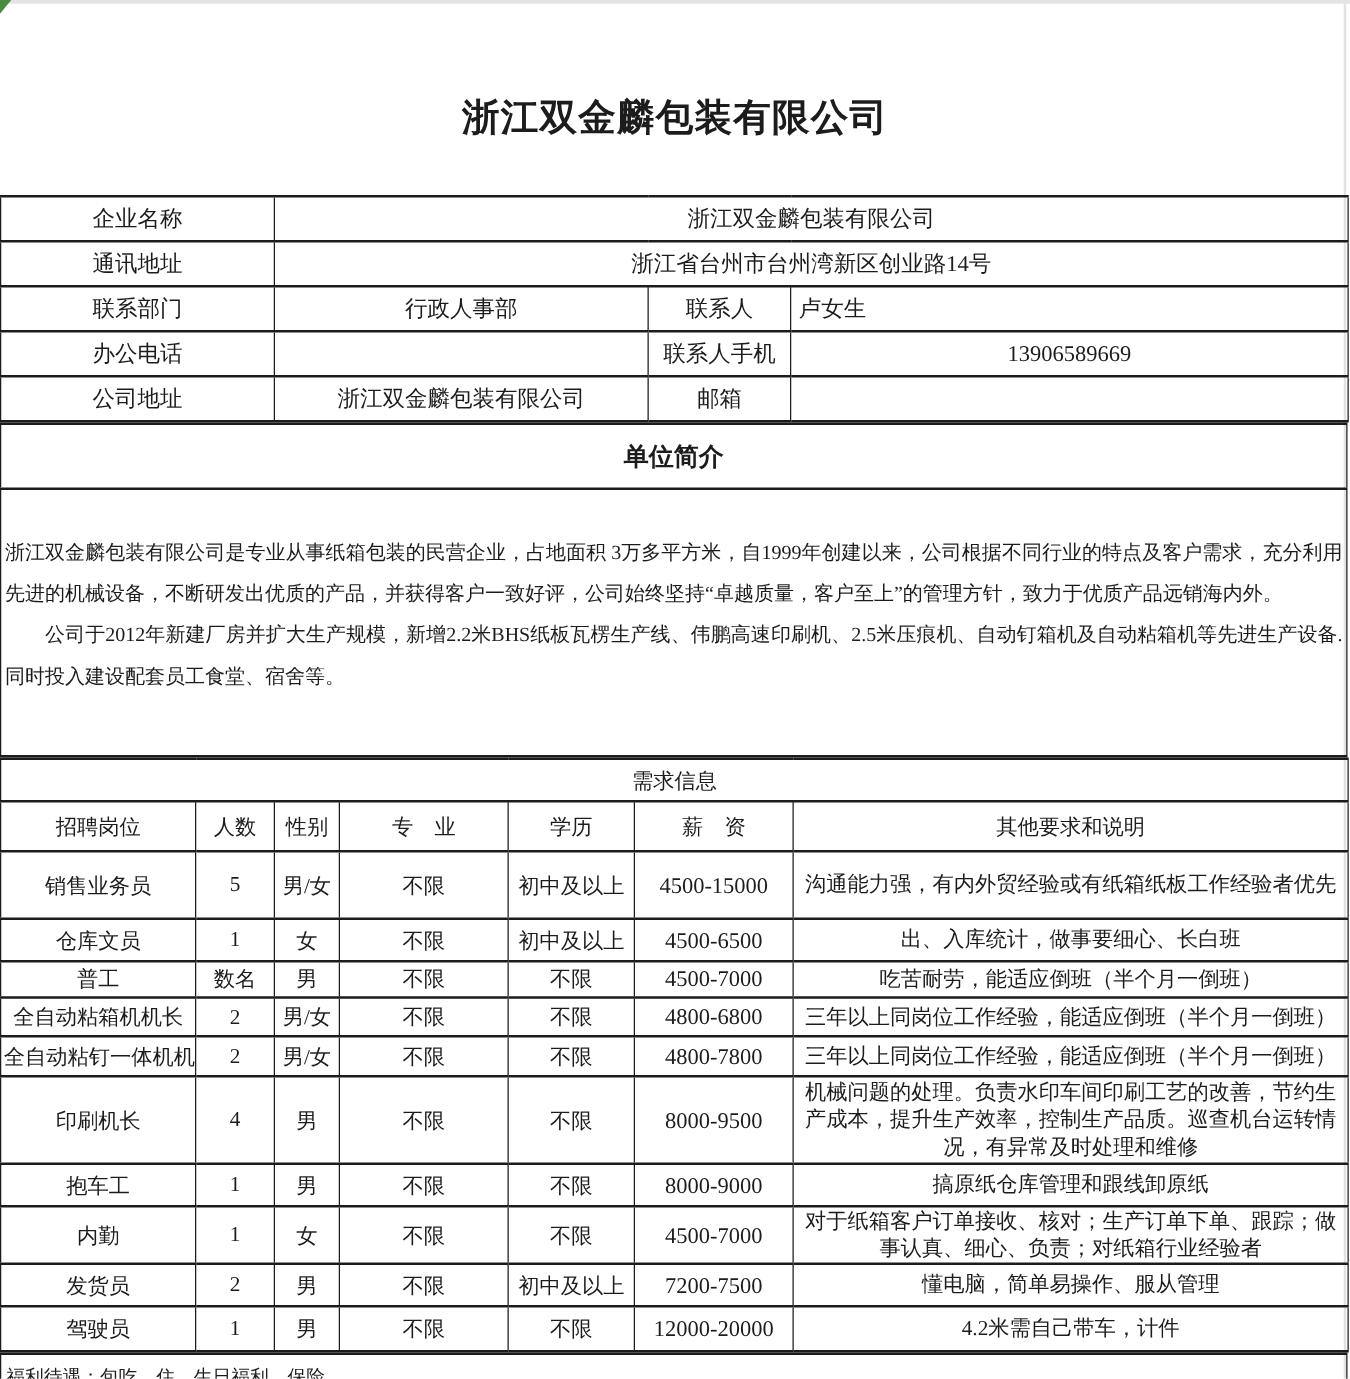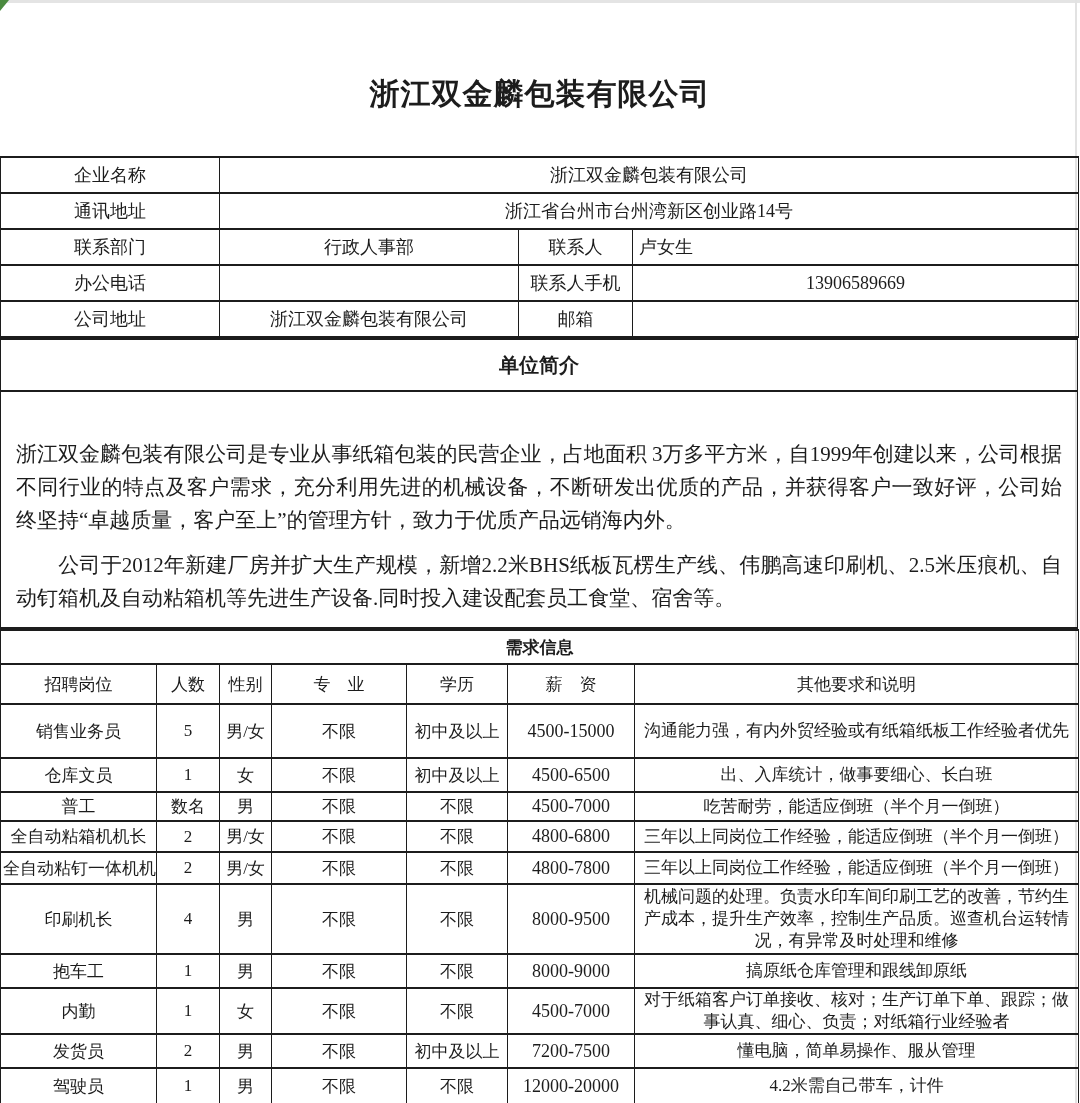--- a/index.html
+++ b/index.html
@@ -41,26 +41,26 @@
     padding:0 2px;
     font-size:17px;
     overflow:hidden;
   }
   .info-table td{font-size:18px;}
   .info-table tr{height:36px;}
   .section-row td{height:50px;font-size:20px;font-weight:bold;}
   .intro-row td{height:212px;vertical-align:top;text-align:left;padding:0;}
   .intro-cell{padding:34px 3px 0 3px;}
   .intro-cell p{
-    margin:12px;
-    font-size:21px;
+    margin:0;
+    font-size:16px;
     line-height:33px;
     text-align:justify;
   }
-  .demand-row td{height:32px;font-size:17px;font-weight:bold;}
+  .demand-row td{height:32px;font-size:17px;font-weight:normal;}
   .job-head-row{height:40px;}
   .job-head-row td{font-size:17px;}
   .pos{white-space:nowrap;}
   .req{line-height:22px;font-size:17px;}
   .salary{font-size:18px;}
   .footer-table td{
     height:34px;
     text-align:left;
     font-size:15px;
     padding-left:4px;

